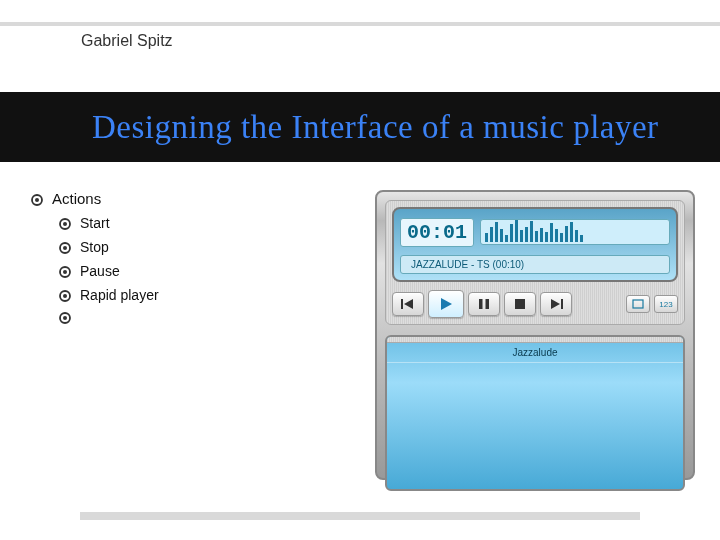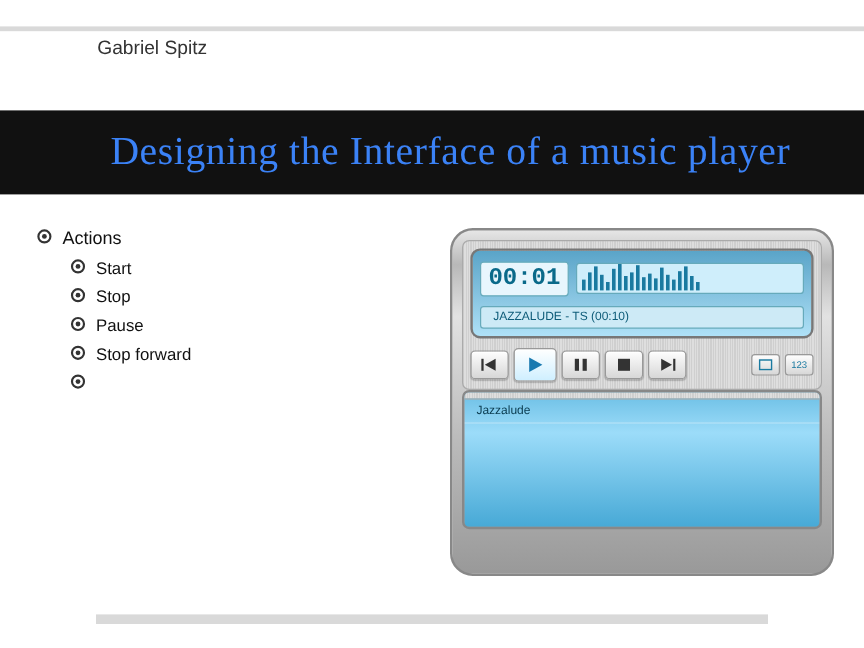--- a/index.html
+++ b/index.html
@@ -43,21 +43,21 @@
     letter-spacing: 0.5px;
   }
   .content {
     position: absolute;
     top: 190px;
     left: 30px;
     width: 340px;
   }
   .bitem {
     display: flex;
-    align-items: flex-start;
+    align-items: flex-end;
     margin-bottom: 8px;
   }
   .bullet-icon {
     width: 14px; height: 14px;
     flex-shrink: 0;
   }
   .bullet-icon circle.outer { fill: none; stroke: #333; stroke-width: 1.8; }
   .bullet-icon circle.inner { fill: #333; }
   .l0 { margin-left: 0; font-size: 15px; font-weight: 400; }
   .l1 { margin-left: 28px; font-size: 14px; }
@@ -66,21 +66,21 @@
 
   
   .player {
     position: absolute;
     top: 190px;
     left: 375px;
     width: 320px;
     height: 290px;
     background: linear-gradient(#e6e6e6,#b8b8b8 10%,#e2e2e2 25%,#bcbcbc 60%,#999 100%);
     border: 2px solid #888;
-    border-radius: 19px;
+    border-radius: 8px;
     padding: 8px;
   }
   .player-inner {
     background: repeating-linear-gradient(90deg,#cfcfcf 0 1px,#dedede 1px 2px);
     border: 1px solid #aaa;
     border-radius: 6px;
     padding: 6px;
   }
   .lcd-wrap {
     background: linear-gradient(#5aa4c8,#afe1f7);
@@ -153,25 +153,27 @@
     background: linear-gradient(#fefefe,#d7d7d7);
     border: 1px solid #999;
     border-radius: 3px;
     display: flex;
     align-items: center;
     justify-content: center;
     color: #1a7aa0;
     cursor: pointer;
   }
   .playlist {
+    margin-top: 10px;
     border: 2px solid #888;
     border-radius: 6px;
     background: linear-gradient(#6cbfe5,#9cdcf9 30%,#47a9d6 100%);
-    height: 116px;
+    height: 156px;
     overflow: hidden;
+    text-align: center;
   }
   .plhead { height: 6px; background: repeating-linear-gradient(90deg,#cfcfcf 0 1px,#dedede 1px 2px); border-bottom:1px solid #aaa;}
   .pl-item {
     padding: 4px 10px;
     font-size: 10px;
     color: #093a4e;
     border-bottom: 1px solid rgba(255,255,255,0.4);
   }
   .footer-bar {
     position: absolute;
@@ -219,21 +221,21 @@
         <circle class="outer" cx="7" cy="7" r="5"></circle>
         <circle class="inner" cx="7" cy="7" r="2"></circle>
       </svg>
     <span class="txt">Pause</span>
   </div>
   <div class="bitem l1">
     <svg class="bullet-icon" viewBox="0 0 14 14">
         <circle class="outer" cx="7" cy="7" r="5"></circle>
         <circle class="inner" cx="7" cy="7" r="2"></circle>
       </svg>
-    <span class="txt">Stop forward</span>
+    <span class="txt">Rapid player</span>
   </div>
   <div class="bitem l1">
     <svg class="bullet-icon" viewBox="0 0 14 14">
         <circle class="outer" cx="7" cy="7" r="5"></circle>
         <circle class="inner" cx="7" cy="7" r="2"></circle>
       </svg>
   </div>
 </div>
 
 <div class="player">

